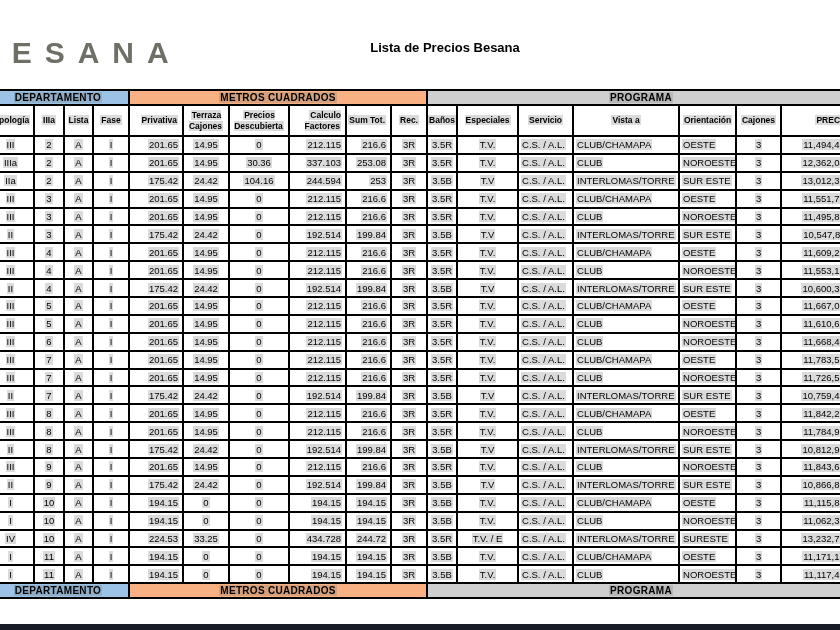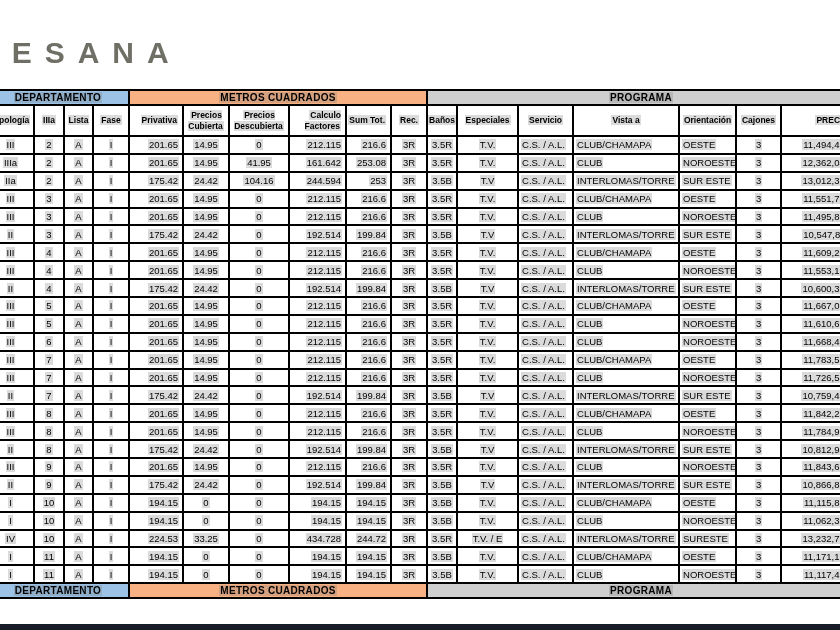--- a/index.html
+++ b/index.html
@@ -28,20 +28,21 @@
   td.al-r{text-align:right;padding-right:3px;}
   .hl{background:rgba(110,110,110,0.25);padding:0 1px;}
   .bottom-bar{position:absolute;left:0;top:624px;width:840px;height:6px;
               background:var(--bar,#171c26);}
 </style>
 </head>
 <body>
 
 <div id="screen">
   <div class="logo">BESANA</div>
+  <div class="title">Lista de Precios Besana</div>
 
   <table class="price">
     <colgroup>
         <col style="width: 47px;">
         <col style="width: 30px;">
         <col style="width: 29px;">
         <col style="width: 36px;">
         <col style="width: 54px;">
         <col style="width: 46px;">
         <col style="width: 60px;">
@@ -61,21 +62,21 @@
           <th colspan="4" class="band-departamento"><span class="hl">DEPARTAMENTO</span></th>
           <th colspan="6" class="band-metros"><span class="hl">METROS CUADRADOS</span></th>
           <th colspan="7" class="band-programa"><span class="hl">PROGRAMA</span></th>
         </tr>
         <tr class="cols">
           <th><span class="hl">Tipología</span></th>
           <th><span class="hl">IIIa</span></th>
           <th><span class="hl">Lista</span></th>
           <th><span class="hl">Fase</span></th>
           <th class="al-r"><span class="hl">Privativa</span></th>
-          <th><span class="hl">Precios Cubierta</span></th>
+          <th><span class="hl">Terraza Cajones</span></th>
           <th><span class="hl">Precios Descubierta</span></th>
           <th class="al-r"><span class="hl">Calculo Factores</span></th>
           <th class="al-r"><span class="hl">Sum Tot.</span></th>
           <th><span class="hl">Rec.</span></th>
           <th><span class="hl">Baños</span></th>
           <th><span class="hl">Especiales</span></th>
           <th><span class="hl">Servicio</span></th>
           <th><span class="hl">Vista a</span></th>
           <th><span class="hl">Orientación</span></th>
           <th><span class="hl">Cajones</span></th>
@@ -102,22 +103,22 @@
           <td><span class="hl">3</span></td>
           <td class="al-r"><span class="hl">11,494,493</span></td>
         </tr>
         <tr>
           <td><span class="hl">IIIa</span></td>
           <td><span class="hl">2</span></td>
           <td><span class="hl">A</span></td>
           <td><span class="hl">I</span></td>
           <td class="al-r"><span class="hl">201.65</span></td>
           <td><span class="hl">14.95</span></td>
-          <td><span class="hl">41.95</span></td>
-          <td class="al-r"><span class="hl">161.642</span></td>
+          <td><span class="hl">30.36</span></td>
+          <td class="al-r"><span class="hl">337.103</span></td>
           <td class="al-r"><span class="hl">253.08</span></td>
           <td><span class="hl">3R</span></td>
           <td><span class="hl">3.5R</span></td>
           <td><span class="hl">T.V.</span></td>
           <td class="al-l"><span class="hl">C.S. / A.L.</span></td>
           <td class="al-l"><span class="hl">CLUB</span></td>
           <td class="al-l"><span class="hl">NOROESTE</span></td>
           <td><span class="hl">3</span></td>
           <td class="al-r"><span class="hl">12,362,044</span></td>
         </tr>

